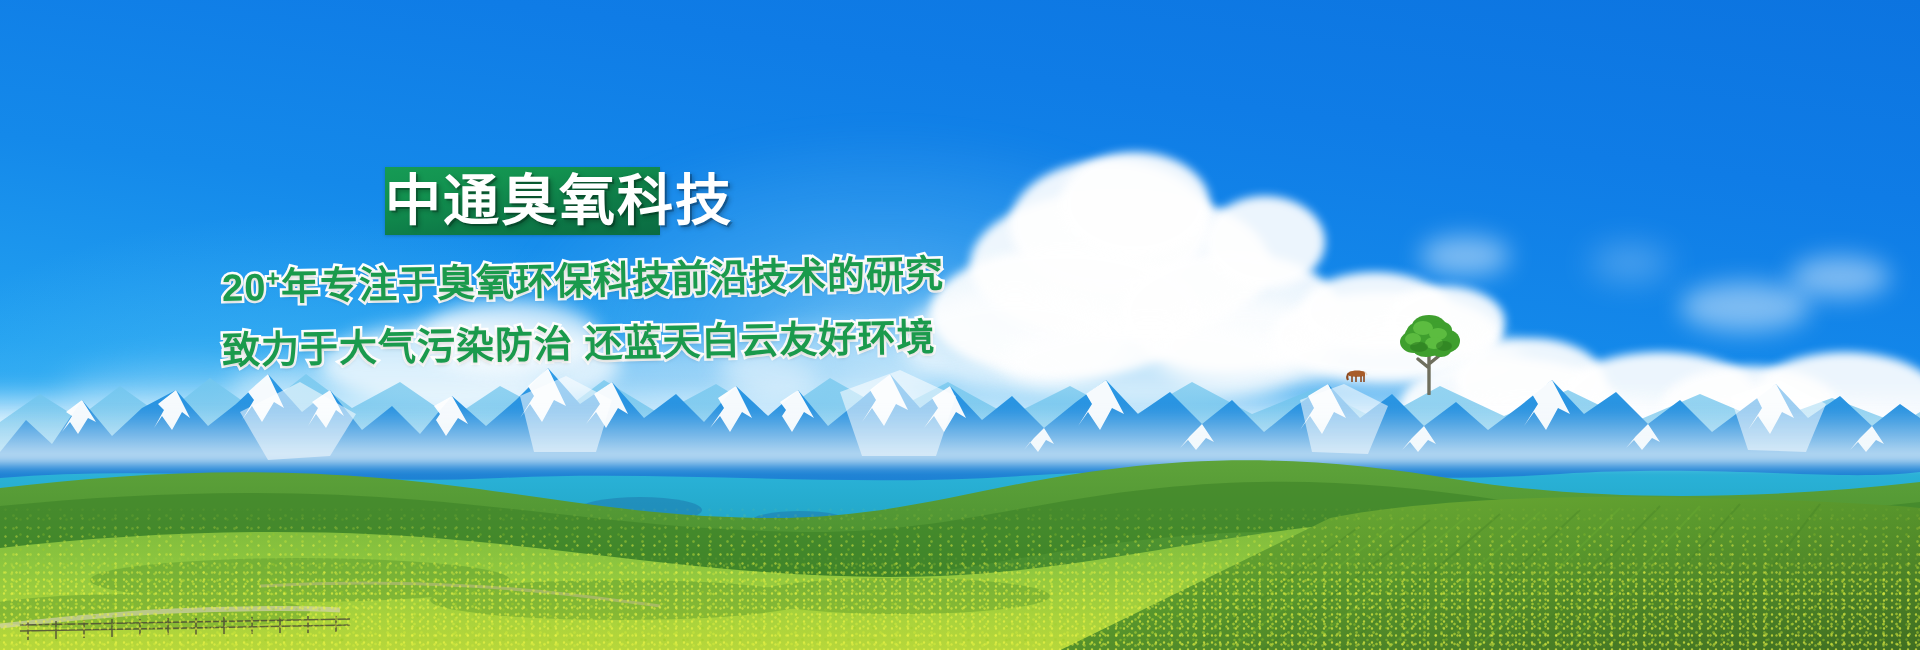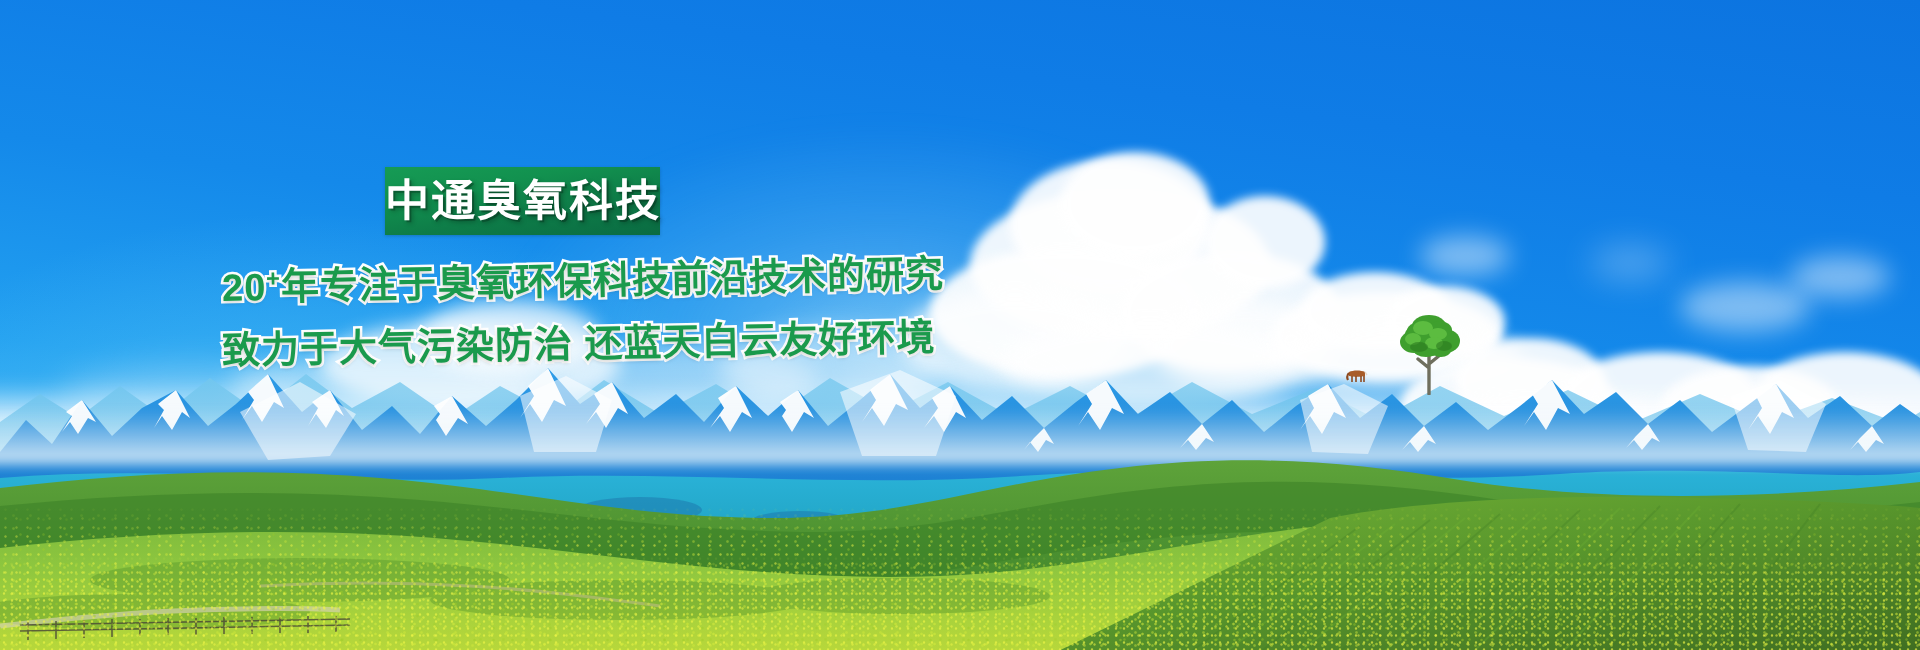--- a/index.html
+++ b/index.html
@@ -175,21 +175,21 @@
     height: 68px;
     background: linear-gradient(170deg, #169b55 0%, #12914f 30%, #0e7c48 62%, #0a6b42 100%);
     box-shadow: 0 1px 3px rgba(0,0,0,0.18);
   }
   .logo-plate .logo-text {
     position: absolute;
     left: 0; right: 0;
     top: 50%;
     transform: translateY(-50%);
     color: #ffffff;
-    font-size: 44px;
+    font-size: 56px;
     font-weight: 700;
     letter-spacing: 2px;
     line-height: 1;
     white-space: nowrap;
     text-shadow:
        2px 2px 0 rgba(0,0,0,0.22),
        3px 3px 5px rgba(0,0,0,0.28);
   }
 
   .tagline {

